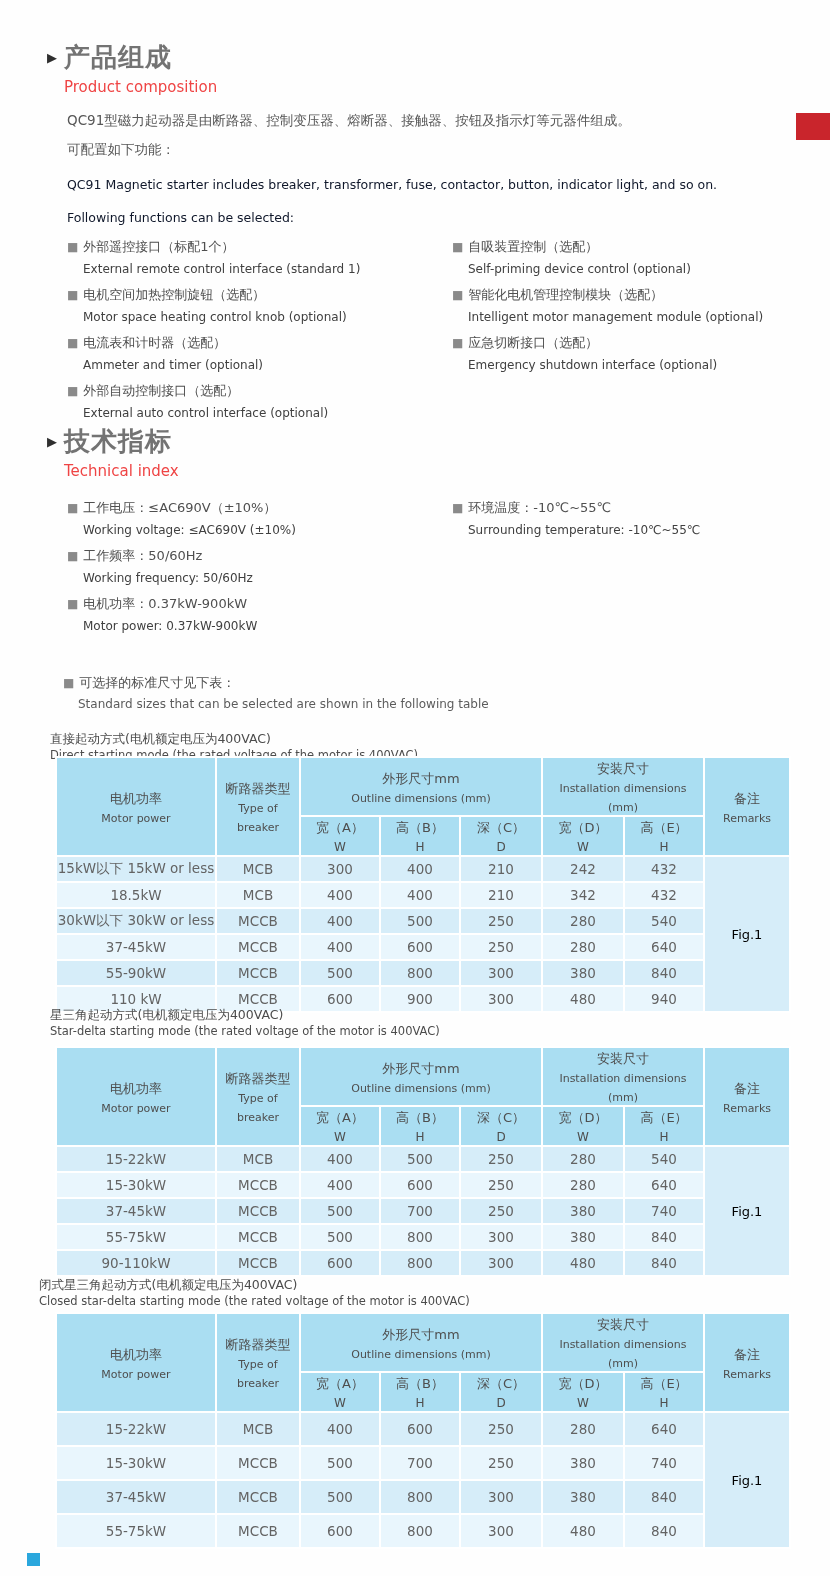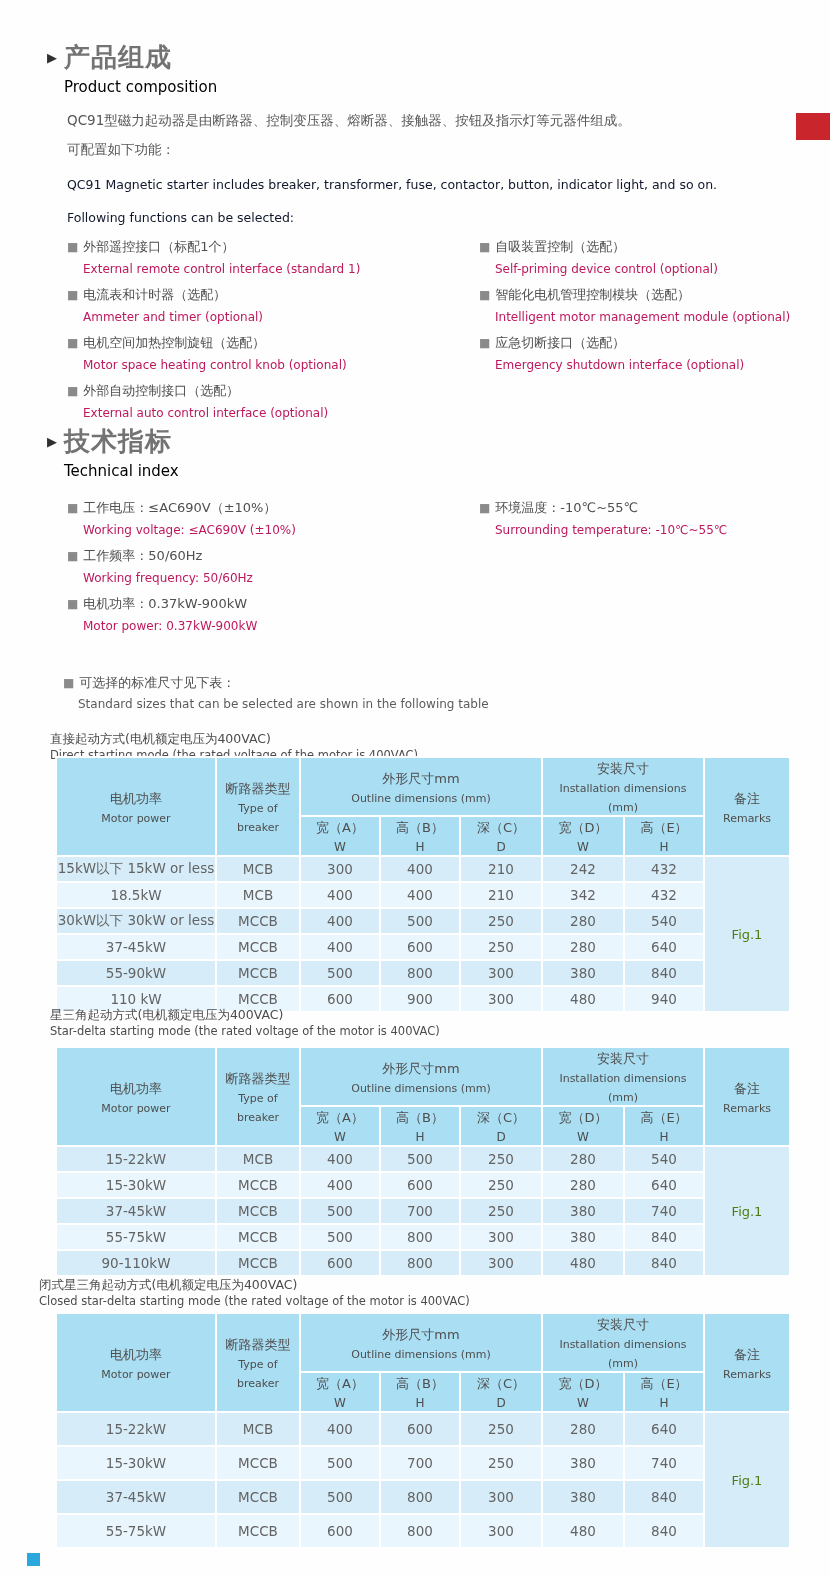--- a/index.html
+++ b/index.html
@@ -9,31 +9,31 @@
 
   
   .red-mark { position:absolute; left:796px; top:113px; width:34px; height:27px; background:#c9252c; }
   .blue-mark { position:absolute; left:27px; top:1553px; width:13px; height:13px; background:#2aa7dd; }
 
   
   .sec { position:absolute; left:47px; width:745px; }
   .sec-title-row { display:flex; align-items:center; }
   .arrow { font-size:13px; color:#2f2f2f; margin-right:7px; line-height:1; }
   .sec h1 { font-size:26px; font-weight:bold; color:#737373; letter-spacing:1px; }
-  .title-en { margin:3px 0 0 17px; font-size:15px; color:#000000; }
+  .title-en { margin:3px 0 0 17px; font-size:15px; color:#ef4444; }
 
   .paras { margin:16px 0 0 20px; }
   .paras .zh { font-size:13.5px; color:#575757; margin:0 0 11px; }
   .paras .en { font-size:12.5px; color:#0f172a; margin:18px 0 10px; }
 
-  .cols { display:flex; margin:5px 0 0 20px;gap:27px; }
+  .cols { display:flex; margin:5px 0 0 20px; }
   .col-l { width:385px; }
   .col-r { flex:1; }
   .item .zh { font-size:13px; color:#4f4f4f; line-height:23px; }
-  .item .en { font-size:12px; color:#be185d; line-height:21px; margin:0 0 3px 16px; }
+  .item .en { font-size:12px; color:#404040; line-height:21px; margin:0 0 3px 16px; }
   .sq { color:#8a8a8a; margin-right:5px; font-size:12px; }
 
   .sizes-note { position:absolute; left:63px; top:674px; }
   .sizes-note .zh { font-size:13px; color:#4f4f4f; }
   .sizes-note .en { font-size:12px; color:#5c5c5c; margin:5px 0 0 15px; }
 
   .caption { position:absolute; }
   .caption .zh { font-size:12.5px; color:#4c4c4c; line-height:17px; }
   .caption .en { font-size:11.5px; color:#4c4c4c; line-height:17px; }
 
@@ -44,21 +44,21 @@
   .dim-table thead tr:first-child th { height:40px; }
   .dim-table thead tr:nth-child(2) th { height:32px; }
   .h-zh { font-size:13px; line-height:16px; }
   .h-en { font-size:11px; line-height:14px; }
   .h-sub { font-size:13px; line-height:15px; }
   .h-let { font-size:12px; line-height:14px; }
   .dim-table tbody td { font-size:13.5px; color:#636363; height:26px; }
   .dim-table.t-tall tbody td { height:34px; }
   .dim-table tbody tr:nth-child(odd) td { background:#d6edf9; }
   .dim-table tbody tr:nth-child(even) td { background:#e9f6fd; }
-  .dim-table tbody td.remarks-cell { background:#e9f6fd; font-size:13px; color:#4d7c0f; }
+  .dim-table tbody td.remarks-cell { background:#e9f6fd; font-size:13px; color:#000000; }
 </style>
 </head>
 <body>
 
 <div class="page">
 
   <div class="red-mark" style="background: rgb(201, 37, 44);"></div>
   <div class="blue-mark" style="background: rgb(42, 167, 221);"></div>
 
   <section class="sec" style="top:40px;">
@@ -75,26 +75,26 @@
       <p class="en">Following functions can be selected:</p>
     </div>
 
     <div class="cols">
       <div class="col-l">
         <div class="item">
           <div class="zh"><span class="sq">■</span><span>外部遥控接口（标配1个）</span></div>
           <div class="en">External remote control interface (standard 1)</div>
         </div>
         <div class="item">
+          <div class="zh"><span class="sq">■</span><span>电机空间加热控制旋钮（选配）</span></div>
+          <div class="en">Motor space heating control knob (optional)</div>
+        </div>
+        <div class="item">
           <div class="zh"><span class="sq">■</span><span>电流表和计时器（选配）</span></div>
           <div class="en">Ammeter and timer (optional)</div>
-        </div>
-        <div class="item">
-          <div class="zh"><span class="sq">■</span><span>电机空间加热控制旋钮（选配）</span></div>
-          <div class="en">Motor space heating control knob (optional)</div>
         </div>
         <div class="item">
           <div class="zh"><span class="sq">■</span><span>外部自动控制接口（选配）</span></div>
           <div class="en">External auto control interface (optional)</div>
         </div>
       </div>
       <div class="col-r">
         <div class="item">
           <div class="zh"><span class="sq">■</span><span>自吸装置控制（选配）</span></div>
           <div class="en">Self-priming device control (optional)</div>

